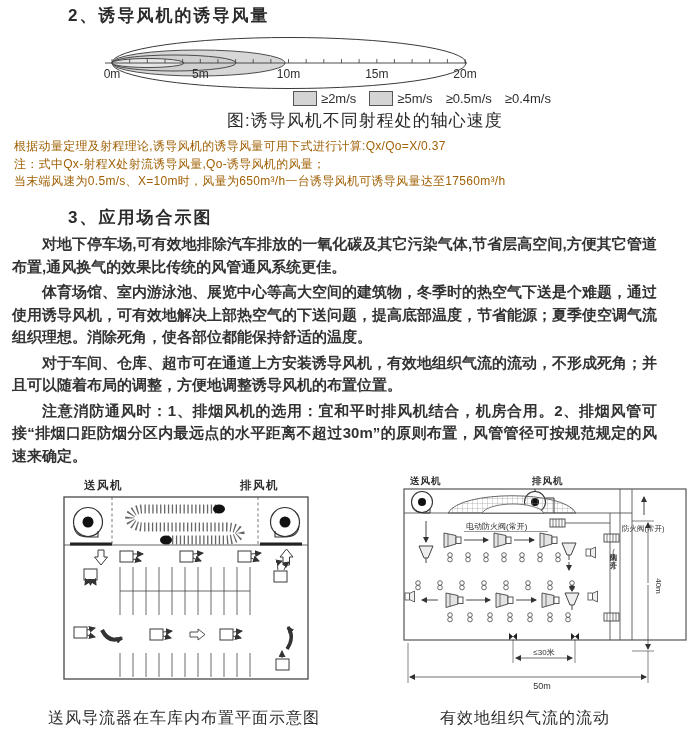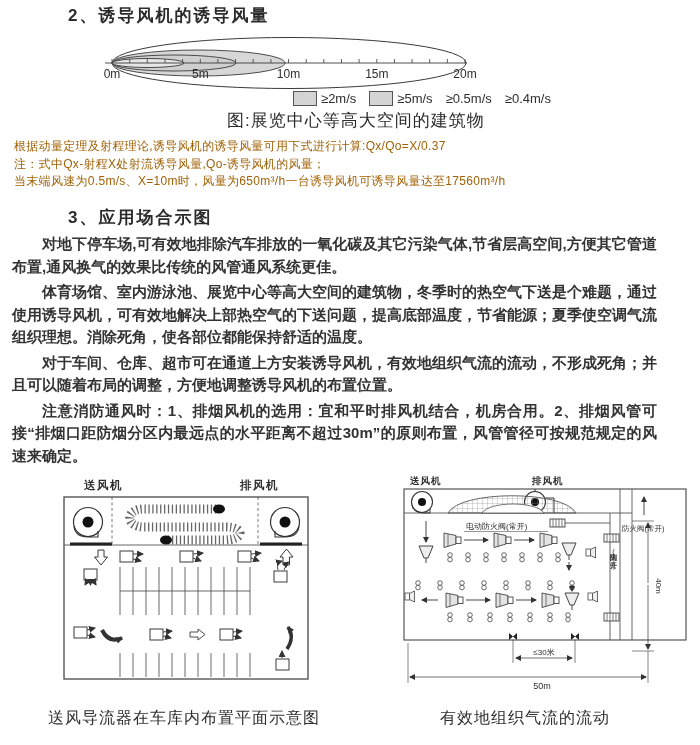--- a/index.html
+++ b/index.html
@@ -50,21 +50,21 @@
       <span>≥5m/s</span>
     </span>
     <span class="item">
       <span>≥0.5m/s</span>
     </span>
     <span class="item">
       <span>≥0.4m/s</span>
     </span>
   </div>
 
-  <div class="abs fig-caption" style="left:227px;top:109px;">图:展览中心等高大空间的建筑物</div>
+  <div class="abs fig-caption" style="left:227px;top:109px;">图:诱导风机不同射程处的轴心速度</div>
 
   <div class="abs notes" style="left:14px;top:138px;width:680px;">
     <div>根据动量定理及射程理论,诱导风机的诱导风量可用下式进行计算:Qx/Qo=X/0.37</div>
     <div>注：式中Qx-射程X处射流诱导风量,Qo-诱导风机的风量；</div>
     <div>当末端风速为0.5m/s、X=10m时，风量为650m³/h一台诱导风机可诱导风量达至17560m³/h</div>
   </div>
 
   <div class="abs sec-title" style="left:68px;top:206px;">3、应用场合示图</div>
 
   <div class="abs paras" style="left:12px;top:233px;font-weight:bold;">

